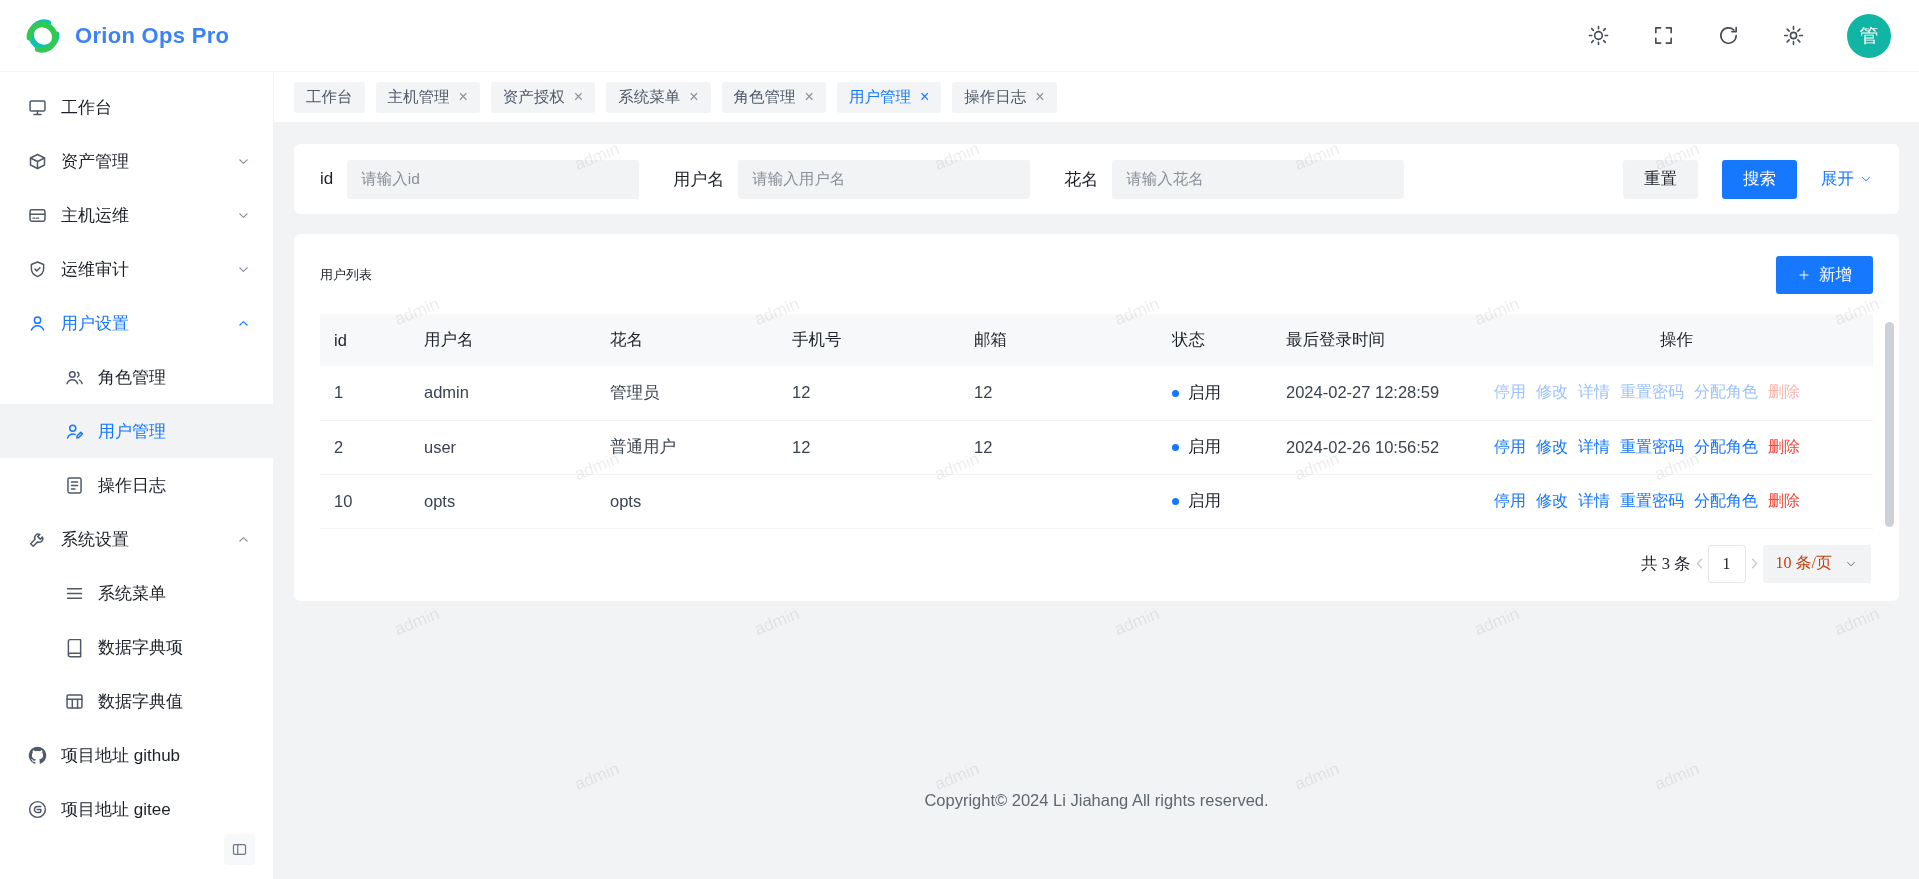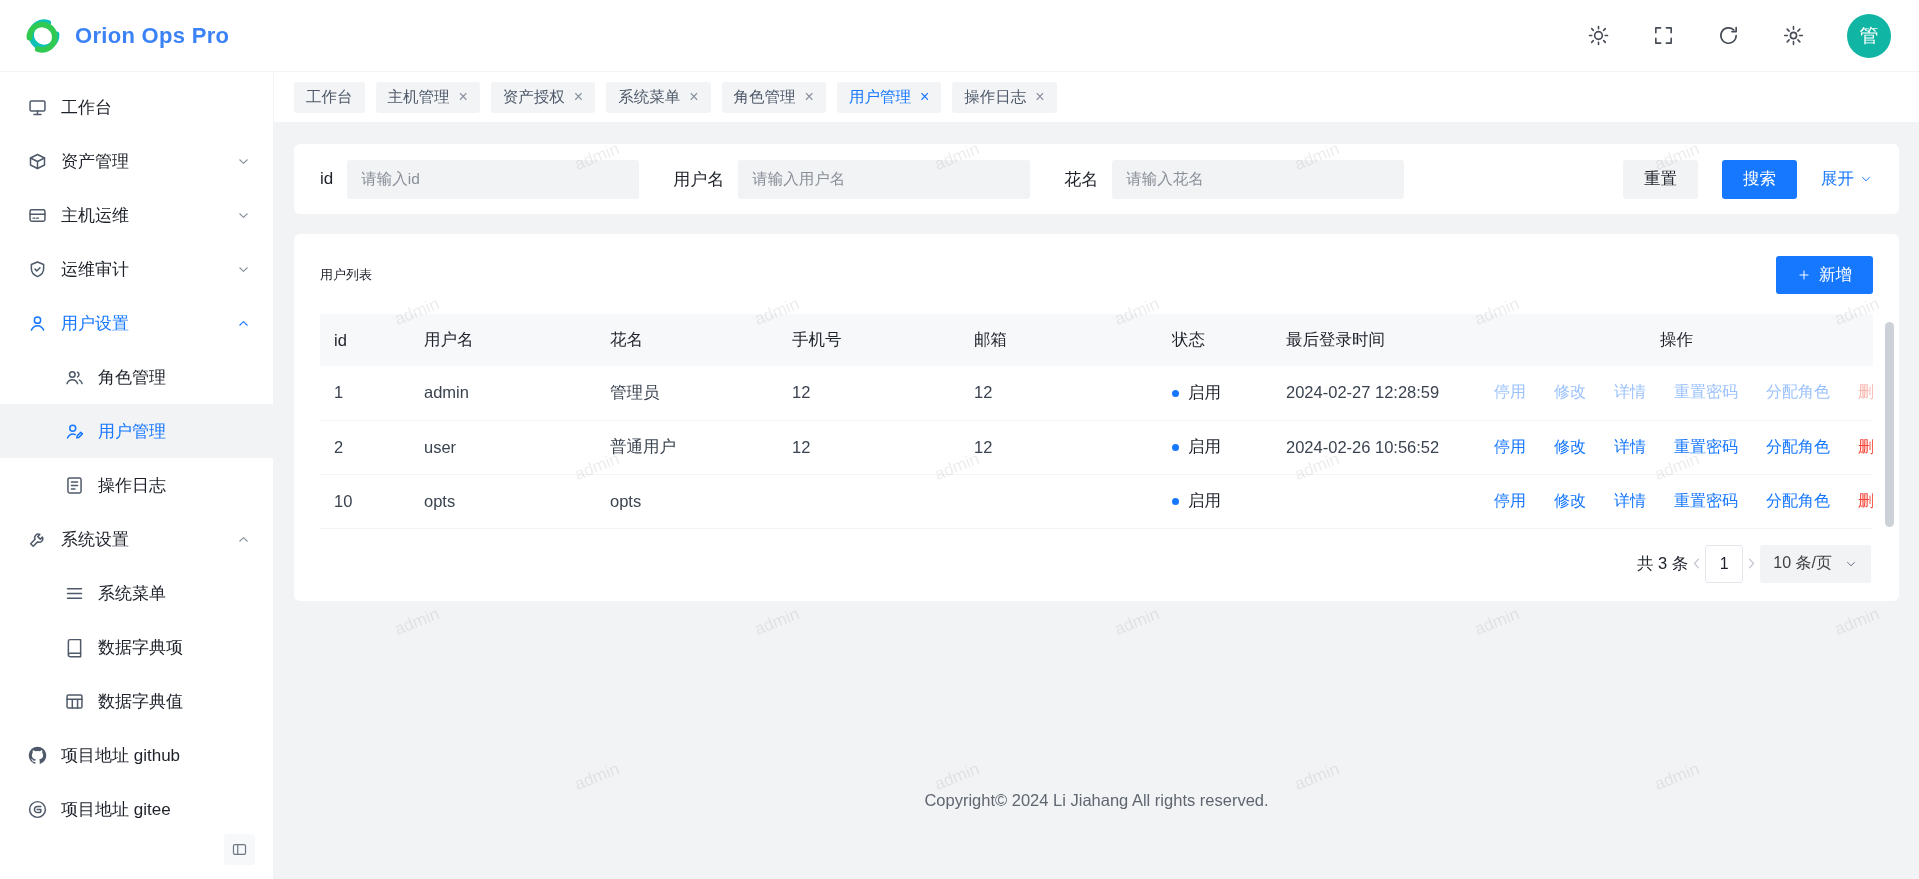--- a/index.html
+++ b/index.html
@@ -69,31 +69,31 @@
   .table-head{display:flex;align-items:center;height:38px;}
   .table-title{font-size:13px;font-weight:normal;color:#1d2129;}
   .btn-add{margin-left:auto;gap:8px;height:38px;}
   .table-wrap{margin-top:20px;}
   table{width:100%;border-collapse:collapse;table-layout:fixed;}
   thead th{background:#f7f8fa;height:52px;text-align:left;font-size:16.5px;font-weight:500;color:#1d2129;padding:0 14px;}
   thead th.col-7{text-align:center;}
   tbody td{height:54px;border-bottom:1px solid #f2f3f5;font-size:16.5px;color:#3a4350;padding:0 14px;overflow:hidden;white-space:nowrap;}
   .status{display:inline-flex;align-items:center;gap:9px;color:#1d2129;}
   .dot{width:7px;height:7px;border-radius:50%;background:var(--status_dot);}
-  .actions{display:flex;align-items:center;gap:28px;white-space:nowrap;}
+  .actions{display:flex;align-items:center;gap:10px;white-space:nowrap;}
   .action-link{color:var(--accent);font-size:16px;cursor:pointer;}
   .action-link.danger{color:var(--danger);}
   .actions.disabled .action-link{color:var(--disabled_link);cursor:not-allowed;}
   .actions.disabled .action-link.danger{color:var(--disabled_danger);}
   .scroll-thumb{position:absolute;right:5px;top:88px;width:9px;height:205px;border-radius:5px;background:#ccd1d8;}
 
-  .pagination{display:flex;align-items:center;justify-content:flex-end;padding:16px 2px 10px;font-size:16.5px;color:#1d2129;}
+  .pagination{display:flex;align-items:center;justify-content:flex-end;padding:16px 2px 10px;font-size:16.5px;color:#1d2129;font-family:Liberation Serif, serif;}
   .pg-chev{width:17px;height:17px;color:#c3c8d0;cursor:pointer;}
   .page-num{min-width:38px;height:38px;border:1px solid #e5e6eb;background:#fff;border-radius:3px;display:inline-flex;align-items:center;justify-content:center;font-size:16px;cursor:pointer;}
-  .page-size{height:38px;background:#f2f3f5;border-radius:3px;display:inline-flex;align-items:center;gap:12px;padding:0 13px;font-size:16px;color:#404040;cursor:pointer;}
+  .page-size{height:38px;background:#f2f3f5;border-radius:3px;display:inline-flex;align-items:center;gap:12px;padding:0 13px;font-size:16px;color:#c2410c;cursor:pointer;}
   .chev-gray{color:#6b7280;}
 
   
   .footer{margin-top:190px;text-align:center;}
   .footer-links{display:flex;justify-content:center;gap:46px;}
   .footer-link{color:var(--accent);font-size:17px;cursor:pointer;}
   .copyright{margin-top:24px;color:#5f6670;font-size:16.5px;}
 
   
   .watermark-layer{position:absolute;inset:0;overflow:hidden;pointer-events:none;z-index:9;}

